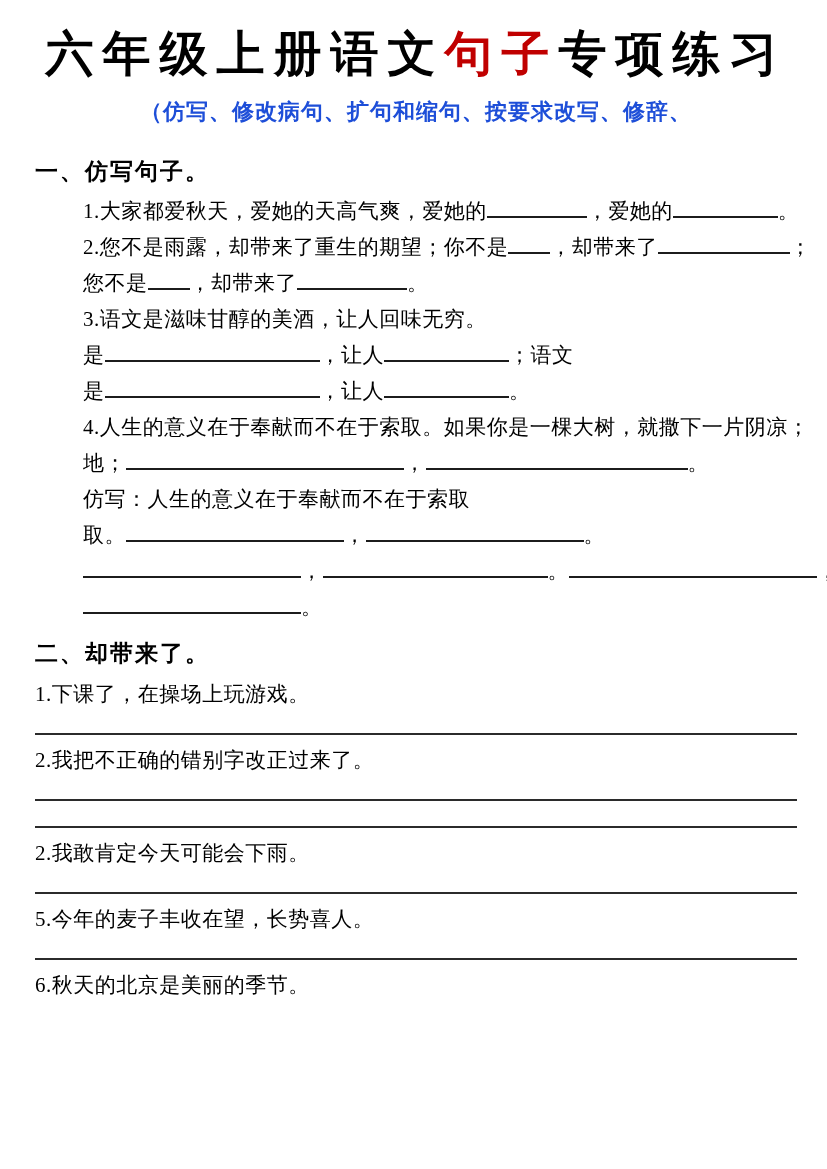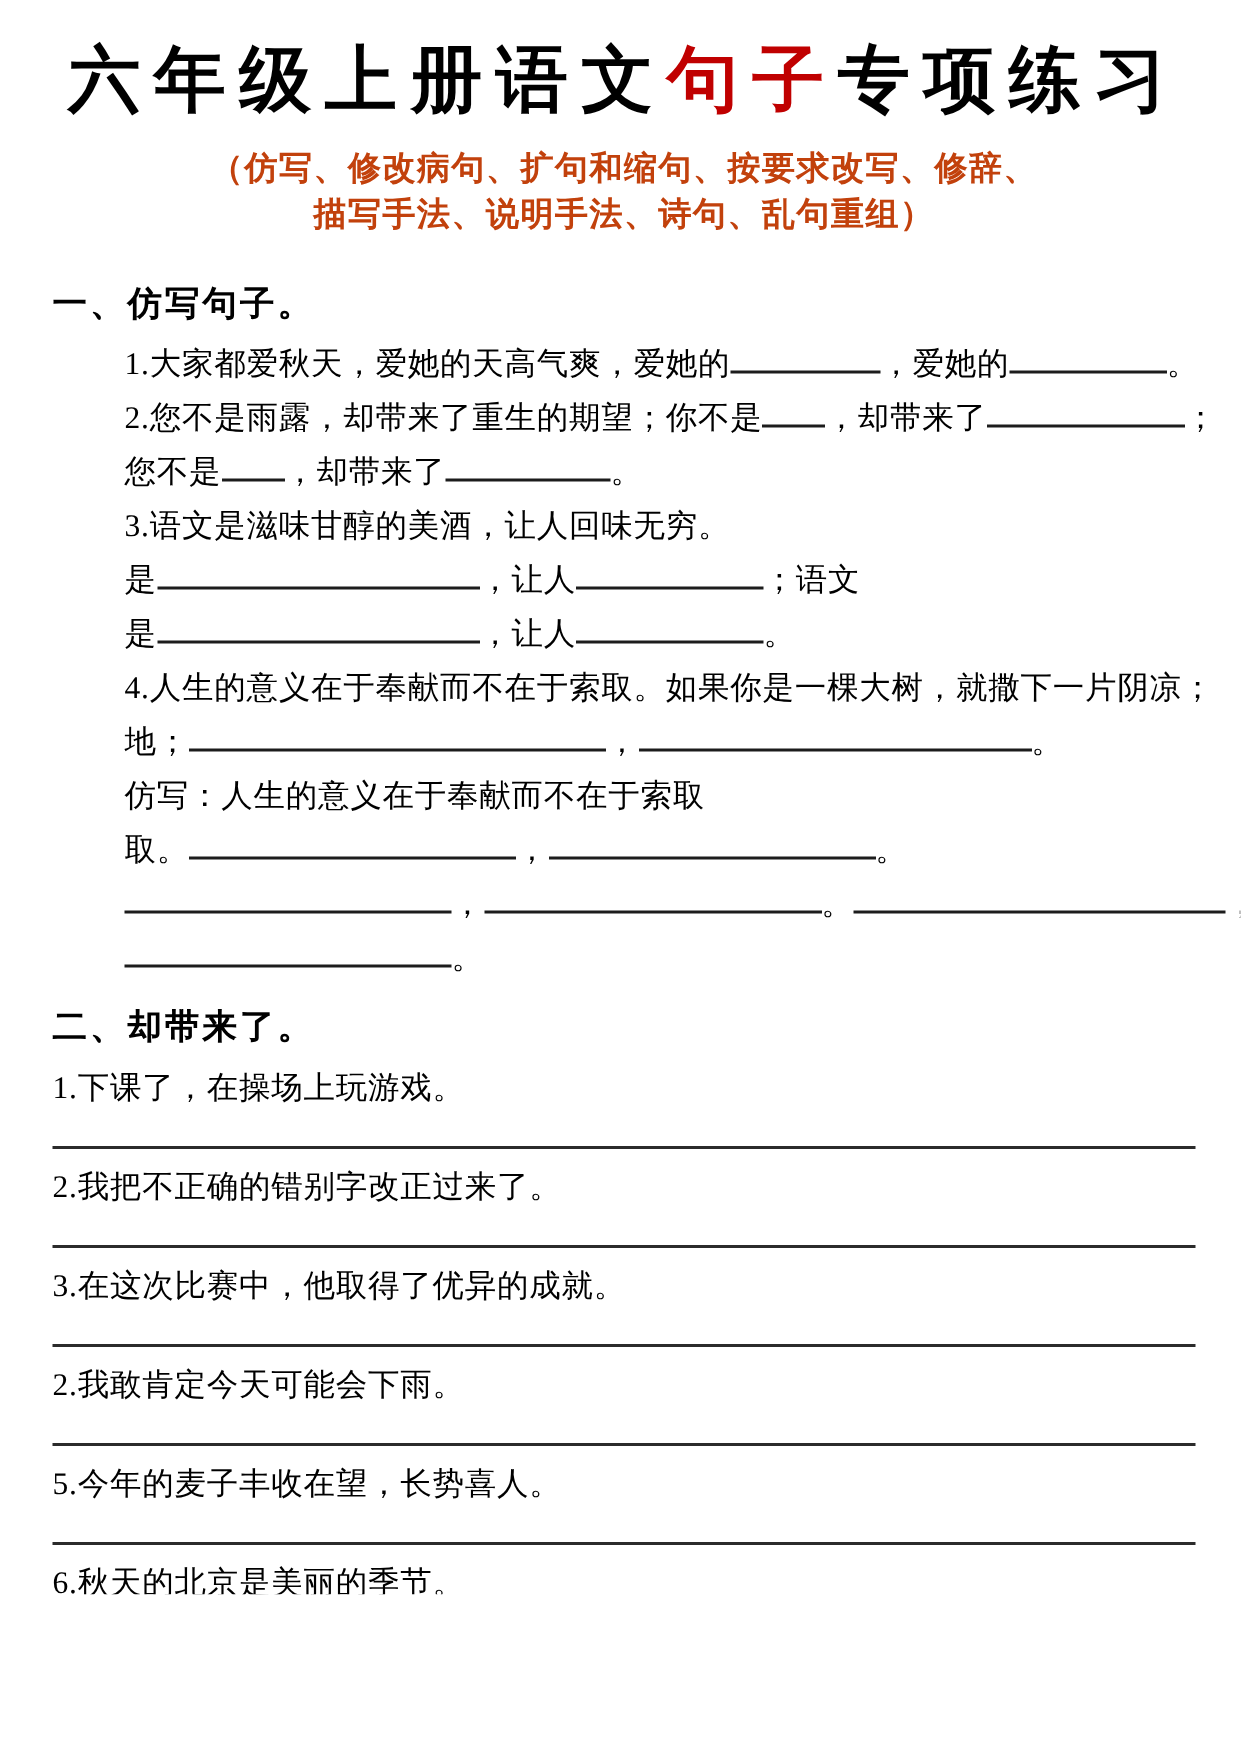--- a/index.html
+++ b/index.html
@@ -68,44 +68,42 @@
     margin-top: 25px;
     margin-right: 0;
     height: 0;
   }
 </style>
 </head>
 <body>
 
 <div class="page">
   <h1 class="title"><span style="color: rgb(0, 0, 0);">六年级上册语文</span><span style="color: rgb(192, 0, 0);">句子</span><span style="color: rgb(0, 0, 0);">专项练习</span></h1>
-  <div class="subtitle" style="color: #c2410c;">
+  <div class="subtitle" style="color: #1d4ed8;">
       <div class="subtitle-line">（仿写、修改病句、扩句和缩句、按要求改写、修辞、</div>
-      <div class="subtitle-line">描写手法、说明手法、诗句、乱句重组）</div>
     </div>
   <div>
       <div class="section-heading">一、仿写句子。</div>
       <div class="fill-line"><span class="seg-text">1.大家都爱秋天，爱她的天高气爽，爱她的</span><span class="blank" style="width: 100px;"></span><span class="seg-text">，爱她的</span><span class="blank" style="width: 105px;"></span><span class="seg-text">。</span></div>
       <div class="fill-line"><span class="seg-text">2.您不是雨露，却带来了重生的期望；你不是</span><span class="blank" style="width: 42px;"></span><span class="seg-text">，却带来了</span><span class="blank" style="width: 132px;"></span><span class="seg-text">；</span></div>
       <div class="fill-line"><span class="seg-text">您不是</span><span class="blank" style="width: 42px;"></span><span class="seg-text">，却带来了</span><span class="blank" style="width: 110px;"></span><span class="seg-text">。</span></div>
       <div class="fill-line"><span class="seg-text">3.语文是滋味甘醇的美酒，让人回味无穷。</span></div>
       <div class="fill-line"><span class="seg-text">是</span><span class="blank" style="width: 215px;"></span><span class="seg-text">，让人</span><span class="blank" style="width: 125px;"></span><span class="seg-text">；语文</span></div>
       <div class="fill-line"><span class="seg-text">是</span><span class="blank" style="width: 215px;"></span><span class="seg-text">，让人</span><span class="blank" style="width: 125px;"></span><span class="seg-text">。</span></div>
       <div class="fill-line"><span class="seg-text">4.人生的意义在于奉献而不在于索取。如果你是一棵大树，就撒下一片阴凉；</span></div>
       <div class="fill-line"><span class="seg-text">地；</span><span class="blank" style="width: 278px;"></span><span class="seg-text">，</span><span class="blank" style="width: 262px;"></span><span class="seg-text">。</span></div>
       <div class="fill-line"><span class="seg-text">仿写：人生的意义在于奉献而不在于索取</span></div>
       <div class="fill-line"><span class="seg-text">取。</span><span class="blank" style="width: 218px;"></span><span class="seg-text">，</span><span class="blank" style="width: 218px;"></span><span class="seg-text">。</span></div>
       <div class="fill-line"><span class="blank" style="width: 218px;"></span><span class="seg-text">，</span><span class="blank" style="width: 225px;"></span><span class="seg-text">。</span><span class="blank" style="width: 248px;"></span><span class="seg-text">，</span></div>
       <div class="fill-line"><span class="blank" style="width: 218px;"></span><span class="seg-text">。</span></div>
       <div class="section-heading">二、却带来了。</div>
       <div class="question">1.下课了，在操场上玩游戏。</div>
       <div class="answer-rule"></div>
       <div class="question">2.我把不正确的错别字改正过来了。</div>
       <div class="answer-rule"></div>
-      <div class="question">3.在这次比赛中，他取得了优异的成就。</div>
       <div class="answer-rule"></div>
       <div class="question">2.我敢肯定今天可能会下雨。</div>
       <div class="answer-rule"></div>
       <div class="question">5.今年的麦子丰收在望，长势喜人。</div>
       <div class="answer-rule"></div>
       <div class="question">6.秋天的北京是美丽的季节。</div>
     </div>
 </div>
 
 </body></html>

